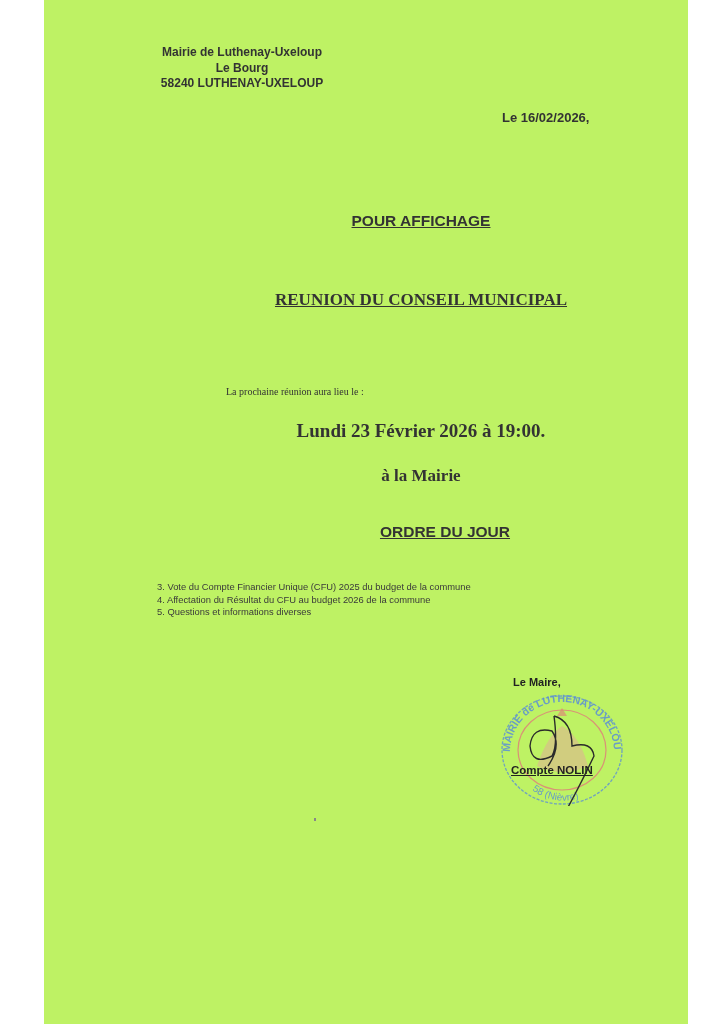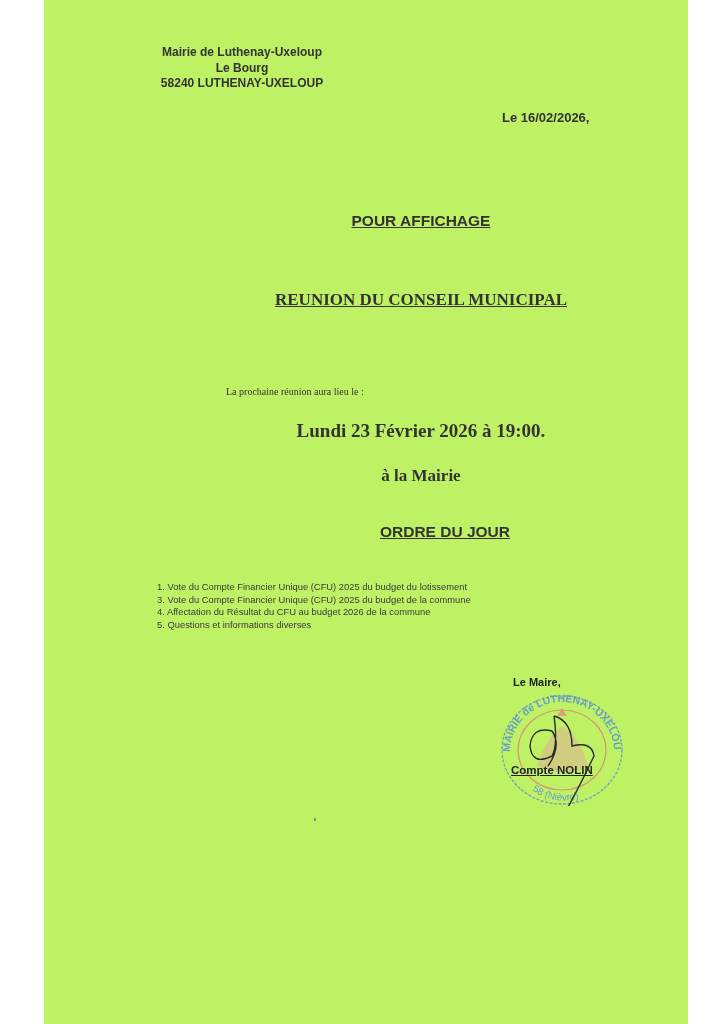--- a/index.html
+++ b/index.html
@@ -42,21 +42,20 @@
 
   <div class="abs intro serif">La prochaine réunion aura lieu le :</div>
 
   <div class="abs when serif">Lundi 23 Février 2026 à 19:00.</div>
 
   <div class="abs where serif">à la Mairie</div>
 
   <div class="abs agenda-title sans">ORDRE DU JOUR</div>
 
   <ul class="abs agenda sans">
-    <li>1. Vote du Compte Financier Unique (CFU) 2025 du budget du  lotissement</li>
     <li>3. Vote du Compte Financier Unique (CFU) 2025 du budget de la commune</li>
     <li>4. Affectation du Résultat du CFU au budget 2026 de la commune</li>
     <li>5. Questions et informations diverses</li>
   </ul>
 
   <div class="abs signature-block">
     <svg class="stamp" viewBox="0 0 140 120">
       <defs>
         <path id="arcTop" d="M 18 66 A 52 50 0 0 1 122 66"></path>
         <path id="arcBot" d="M 40 104 A 50 46 0 0 0 104 104"></path>

